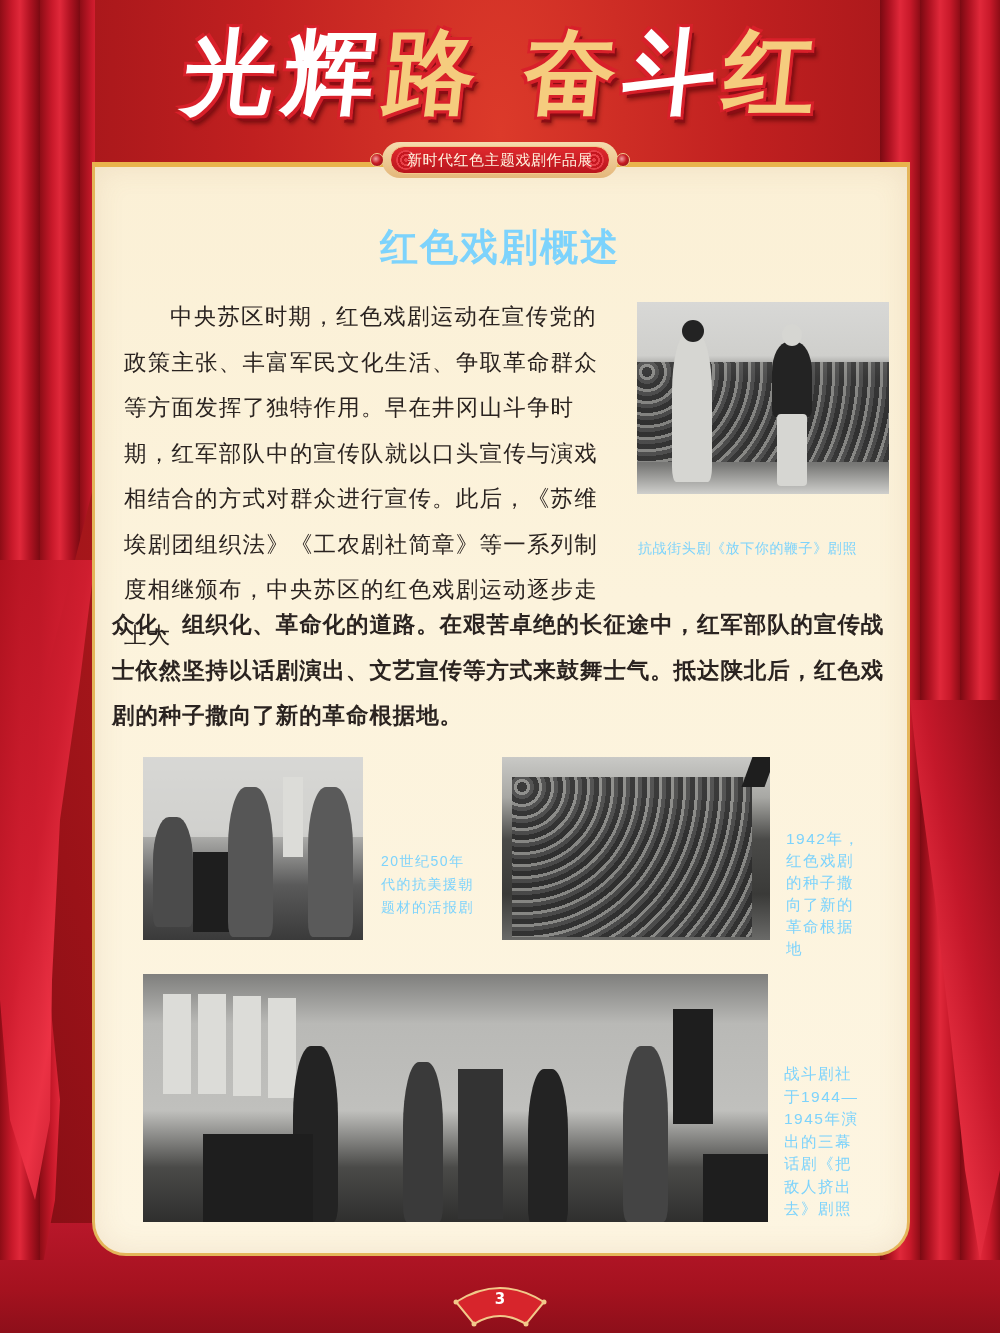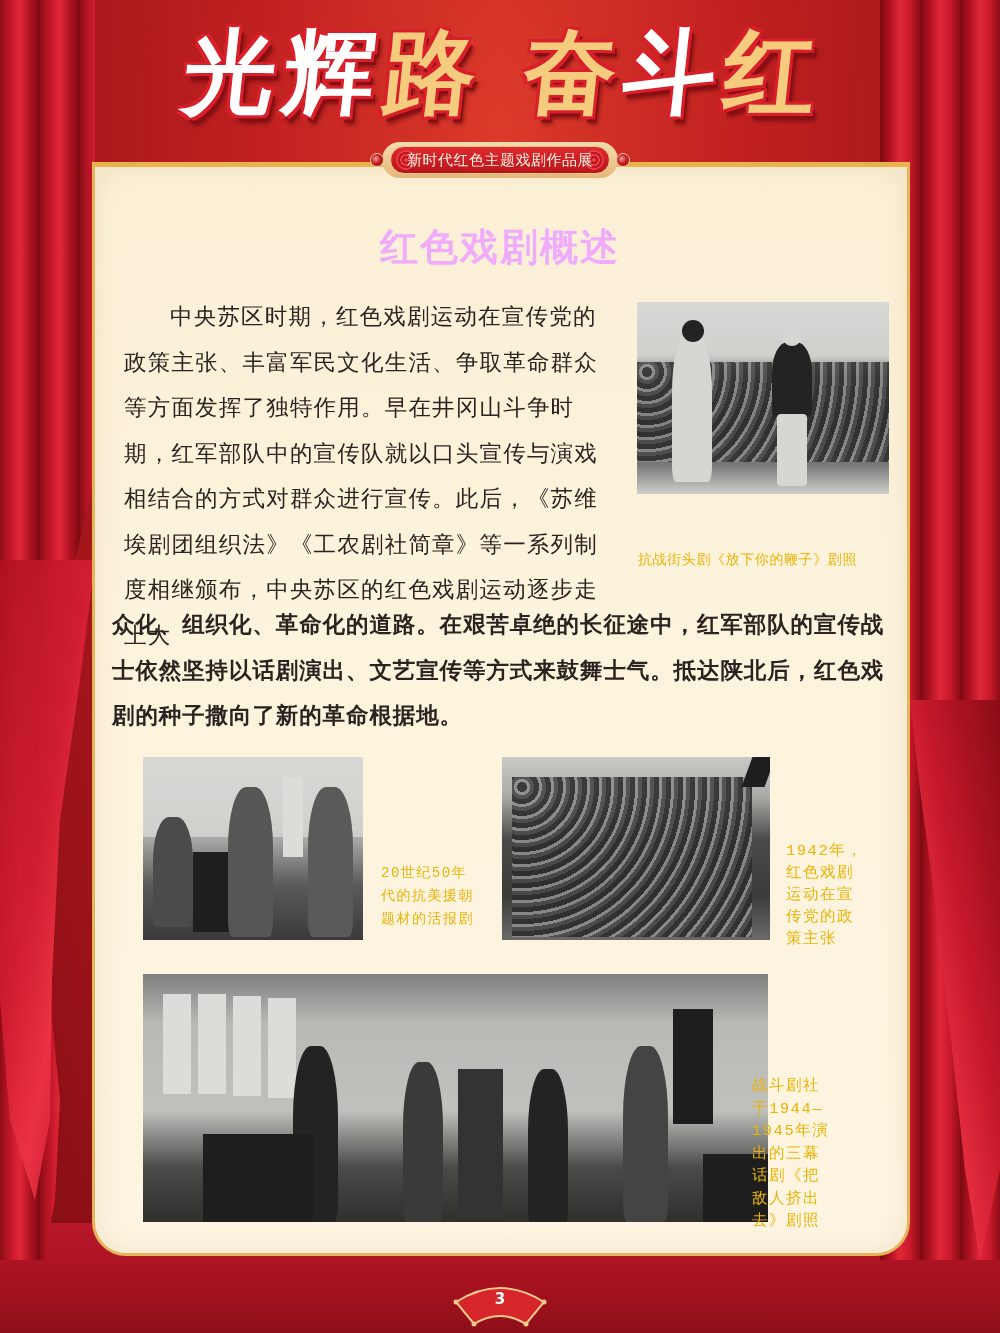--- a/index.html
+++ b/index.html
@@ -105,21 +105,21 @@
   .ribbon-text {
     position:relative; z-index:2;
     font-family:"DejaVu Sans", "Liberation Sans", sans-serif;
     color:#fff3df; font-size:15px; letter-spacing:0.5px;
   }
 
   
   .section-title {
     position:absolute; left:0; width:1000px; top:222px; text-align:center;
     font-family:"DejaVu Sans", "Liberation Sans", sans-serif;
-    font-weight:900; font-size:38px; color:#f0abfc; letter-spacing:2px;
+    font-weight:900; font-size:38px; color:#7dd3fc; letter-spacing:2px;
   }
 
   
   .para {
     position:absolute; font-size:22.5px; line-height:45.5px; color:#2a2320;
     letter-spacing:1.2px;
   }
   .para.top { left:124px; top:294px; width:495px; text-indent:46px; }
   .para.bottom { left:112px; top:602px; width:790px; letter-spacing:0.9px;font-weight:bold; }
 
@@ -138,27 +138,27 @@
         background:linear-gradient(180deg,#7f7f7d 0%, #b9b9b6 20%, #c0c0bd 55%, #4a4a48 78%, #2f2f2e 100%); }
   .fig { position:absolute; background:#232323; border-radius:40% 40% 10% 10%; }
   .fig.light { background:#d6d6d2; }
   .panel-light { position:absolute; background:#dcdcd8; }
   .panel-dark { position:absolute; background:#1e1e1e; }
   .crowd { position:absolute; background:
       repeating-radial-gradient(circle at 10px 10px, #2d2d2d 0 5px, #8d8d8a 5px 8px, #4a4a4a 8px 12px); }
 
   
   .caption {
-    position:absolute; font-family:Liberation Mono, monospace;
-    color:#eab308; font-size:15px; line-height:25px; letter-spacing:1.5px;margin-top:12px;
+    position:absolute; font-family:Liberation Sans, sans-serif;
+    color:#7dd3fc; font-size:15px; line-height:25px; letter-spacing:1.5px;
   }
   .cap1 { left:638px; top:536px; width:260px; font-size:14px; letter-spacing:0.6px; }
   .cap2 { left:381px; top:850px; width:96px; font-size:14px; line-height:23px; }
   .cap3 { left:786px; top:828px; width:80px; font-size:15.5px; line-height:22px; }
-  .cap4 { left:752px; top:1063px; width:82px; font-size:15.5px; line-height:22.5px; }
+  .cap4 { left:784px; top:1063px; width:82px; font-size:15.5px; line-height:22.5px; }
 
   
   .fan {
     position:absolute; left:452px; top:1278px; width:96px; height:52px;
   }
   .fan svg { width:96px; height:52px; }
   .page-num {
     position:absolute; left:0; width:96px; top:12px; text-align:center;
     font-family:"DejaVu Sans", "Liberation Sans", sans-serif; font-weight:bold;
     color:#fff; font-size:15px;
@@ -219,21 +219,21 @@
   <div class="fig" style="left:85px;top:30px;width:45px;height:150px;background:#565656;"></div>
   <div class="panel-light" style="left:140px;top:20px;width:20px;height:80px;"></div>
   <div class="fig" style="left:165px;top:30px;width:45px;height:150px;background:#5a5a5a;"></div>
 </div>
 <div class="caption cap2">20世纪50年代的抗美援朝题材的活报剧</div>
 
 <div class="photo p3">
   <div class="crowd" style="left:10px;top:20px;width:240px;height:160px;opacity:.9;"></div>
   <div class="panel-dark" style="left:245px;top:0;width:23px;height:30px;transform:skewX(-20deg);"></div>
 </div>
-<div class="caption cap3">1942年，红色戏剧运动在宣传党的政策主张</div>
+<div class="caption cap3">1942年，红色戏剧的种子撒向了新的革命根据地</div>
 
 <div class="photo p4">
   <div class="panel-light" style="left:20px;top:20px;width:28px;height:100px;"></div>
   <div class="panel-light" style="left:55px;top:20px;width:28px;height:100px;"></div>
   <div class="panel-light" style="left:90px;top:22px;width:28px;height:100px;"></div>
   <div class="panel-light" style="left:125px;top:24px;width:28px;height:100px;"></div>
   <div class="panel-dark" style="left:530px;top:35px;width:40px;height:115px;"></div>
   <div class="panel-dark" style="left:315px;top:95px;width:45px;height:150px;background:#333;"></div>
   <div class="fig" style="left:150px;top:72px;width:45px;height:176px;"></div>
   <div class="fig" style="left:260px;top:88px;width:40px;height:160px;background:#3a3a3a;"></div>

